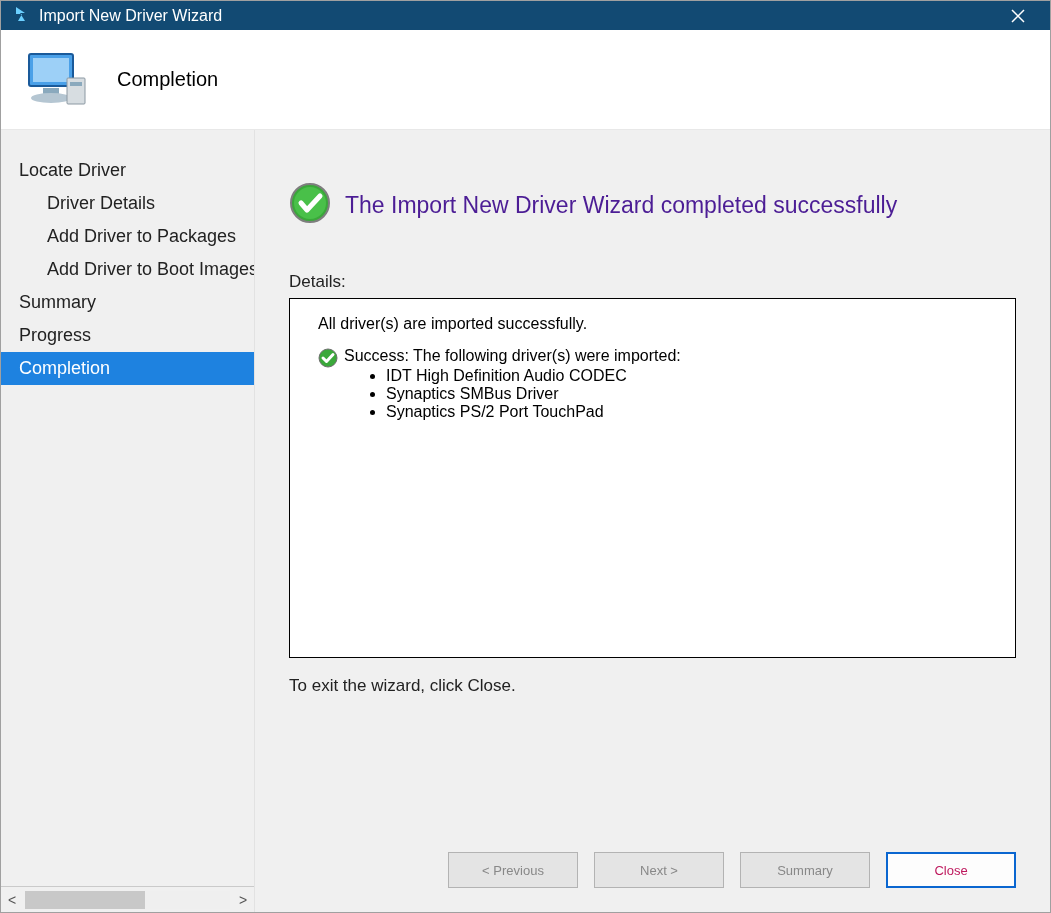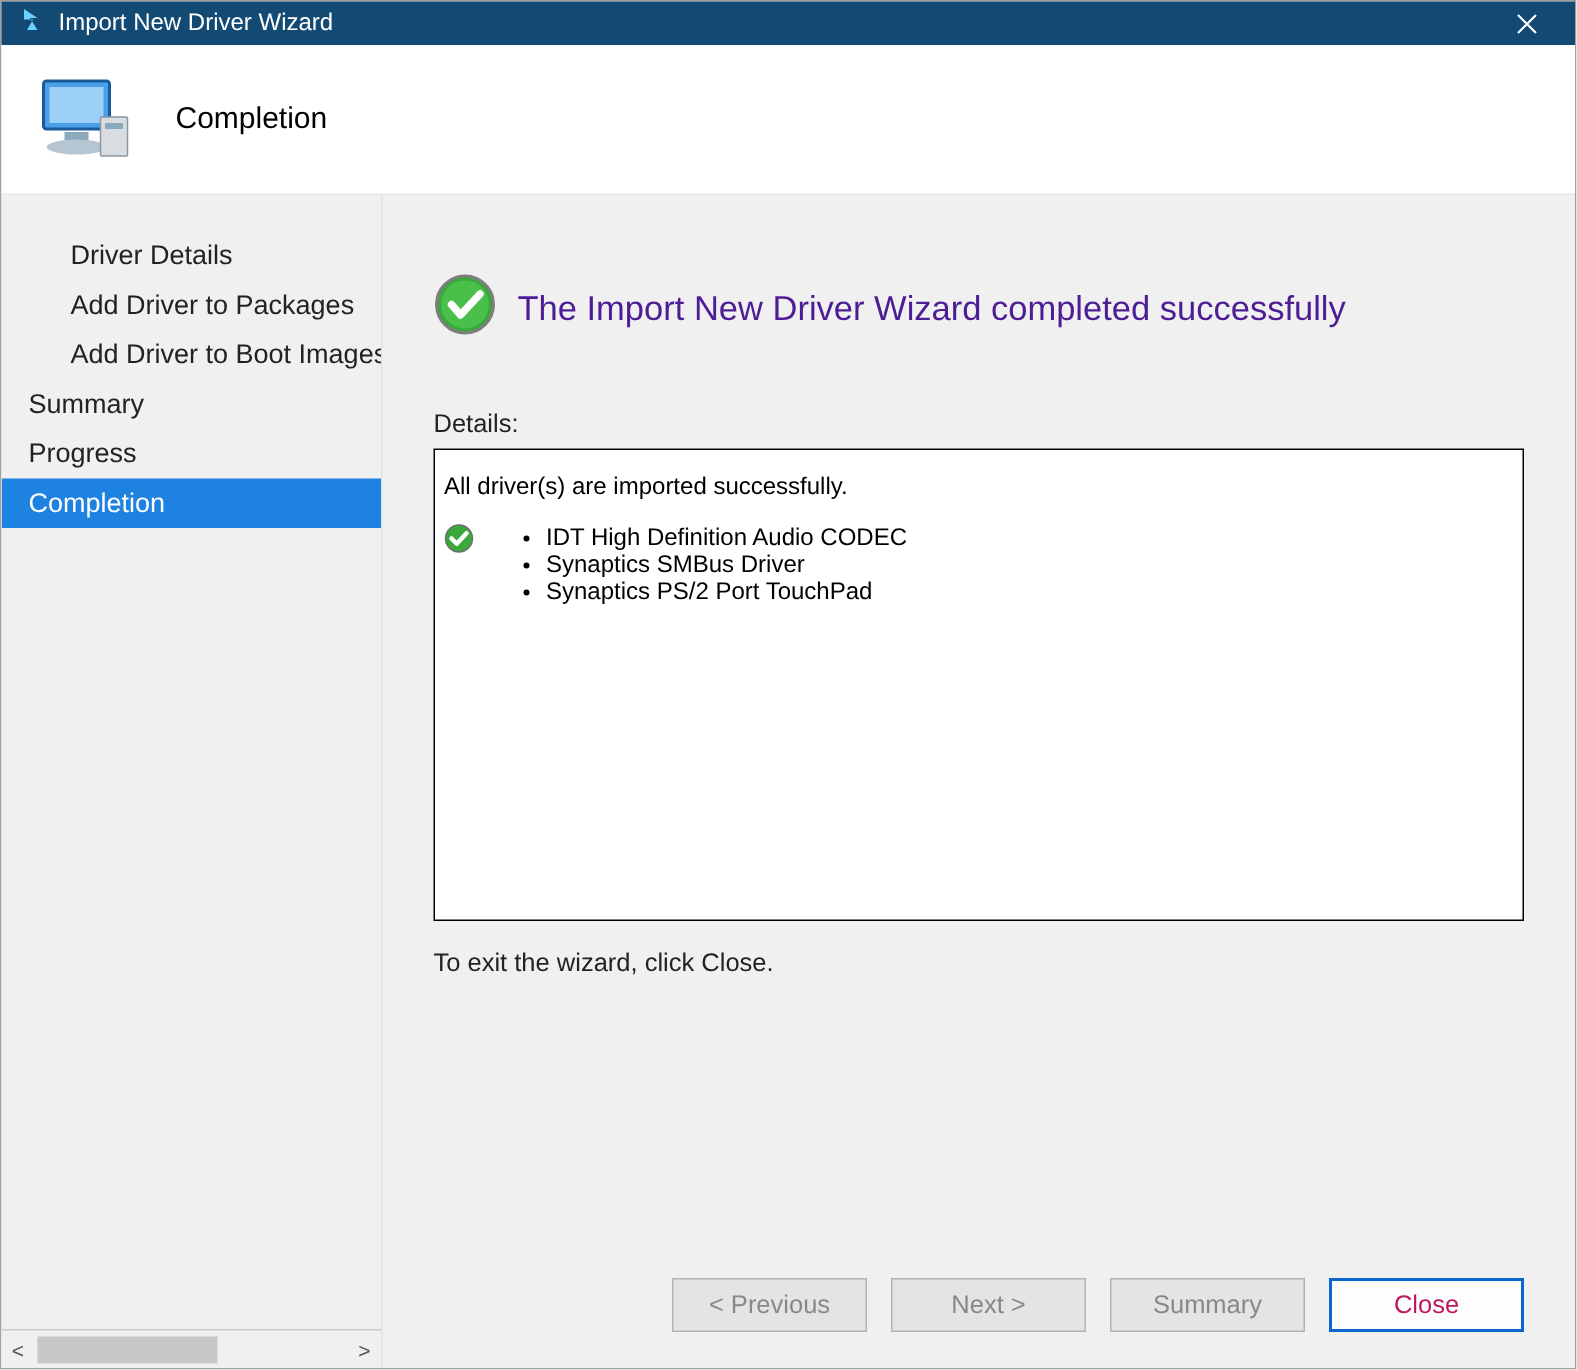--- a/index.html
+++ b/index.html
@@ -19,28 +19,28 @@
     .nav-sub { padding-left: 46px; }
     .nav-item.selected { background: #1e82e0; color: #fff; }
     .hscroll { height: 26px; background: #f0f0f0; border-top: 1px solid #cacaca; display: flex; align-items: center; }
     .hscroll .arrow { width: 22px; height: 22px; display: flex; align-items: center; justify-content: center; color: #555; cursor: pointer; font-size: 14px; user-select: none; }
     .hscroll .track { flex: 1; height: 18px; background: #efefef; position: relative; margin: 0 2px; }
     .hscroll .thumb { position: absolute; left: 0; top: 0; width: 120px; height: 18px; background: #c8c8c8; }
     .main { flex: 1; background: #f0f0f0; padding: 18px 34px 18px 34px; display: flex; flex-direction: column; border-left: 1px solid #e2e2e2; }
     .success-row { display: flex; align-items: center; margin-top: 34px; }
     .success-heading { font-size: 23px; color: #4c1d95; margin-left: 14px; }
     .details-label { margin-top: 44px; font-size: 17px; color: #222; }
-    .details-box { border: 1px solid #000; background: #fff; margin-top: 6px; padding: 16px 6px; height: 315px; font-size: 16px; color: #000; }
+    .details-box { border: 1px solid #000; background: #fff; margin-top: 6px; padding: 16px 28px; height: 360px; font-size: 16px; color: #000; }
     .details-box .subrow { display: flex; align-items: flex-start; margin-top: 14px; }
     .details-box .subrow .small-icon { flex-shrink: 0; margin-top: 1px; }
     .details-box ul { list-style: disc; padding-left: 42px; margin-top: 2px; }
     .exit-text { margin-top: 18px; font-size: 17px; color: #222; }
     .spacer { flex: 1; }
     .buttons { display: flex; justify-content: flex-end; gap: 16px; padding: 10px 0 6px 0; }
-    .btn { width: 130px; height: 36px; font-size: 17px; border: 1px solid #b3b3b3; background: #e4e4e4; color: #888; display: flex; align-items: center; justify-content: center; cursor: default; }
+    .btn { width: 130px; height: 36px; font-size: 13px; border: 1px solid #b3b3b3; background: #e4e4e4; color: #888; display: flex; align-items: center; justify-content: center; cursor: default; }
     .btn.enabled { background: #fdfdfd; border: 2px solid #0a66d0; color: #be185d; cursor: pointer; }
   </style>
 </head>
 <body>
 
 <div class="window">
 
   <div class="titlebar">
     <span class="title-icon">
       <svg width="18" height="18" viewBox="0 0 18 18">
@@ -66,20 +66,21 @@
         <rect x="47" y="38" width="12" height="4" fill="#8aa9bd"></rect>
       </svg>
     </div>
     <div class="page-title">Completion</div>
   </div>
 
   <div class="body">
 
     <div class="sidebar">
       <div class="nav">
+        <div class="nav-item">Locate Driver</div>
         <div class="nav-item nav-sub">Driver Details</div>
         <div class="nav-item nav-sub">Add Driver to Packages</div>
         <div class="nav-item nav-sub">Add Driver to Boot Images</div>
         <div class="nav-item">Summary</div>
         <div class="nav-item">Progress</div>
         <div class="nav-item selected">Completion</div>
       </div>
       <div class="hscroll">
         <div class="arrow">&lt;</div>
         <div class="track">
@@ -106,20 +107,21 @@
       <div class="details-box">
         <div>All driver(s) are imported successfully.</div>
         <div class="subrow">
           <span class="small-icon">
             <svg width="20" height="20" viewBox="0 0 20 20">
               <circle cx="10" cy="10" r="9" fill="#3aa83a" stroke="#6f6f6f" stroke-width="1"></circle>
               <path d="M5 10 L8.5 13.5 L15 6.5" stroke="#fff" stroke-width="3" fill="none" stroke-linecap="round" stroke-linejoin="round"></path>
             </svg>
           </span>
           <div style="margin-left:6px;">
+            <div>Success: The following driver(s) were imported:</div>
             <ul>
               <li>IDT High Definition Audio CODEC</li>
               <li>Synaptics SMBus Driver</li>
               <li>Synaptics PS/2 Port TouchPad</li>
             </ul>
           </div>
         </div>
       </div>
 
       <div class="exit-text">To exit the wizard, click Close.</div>

